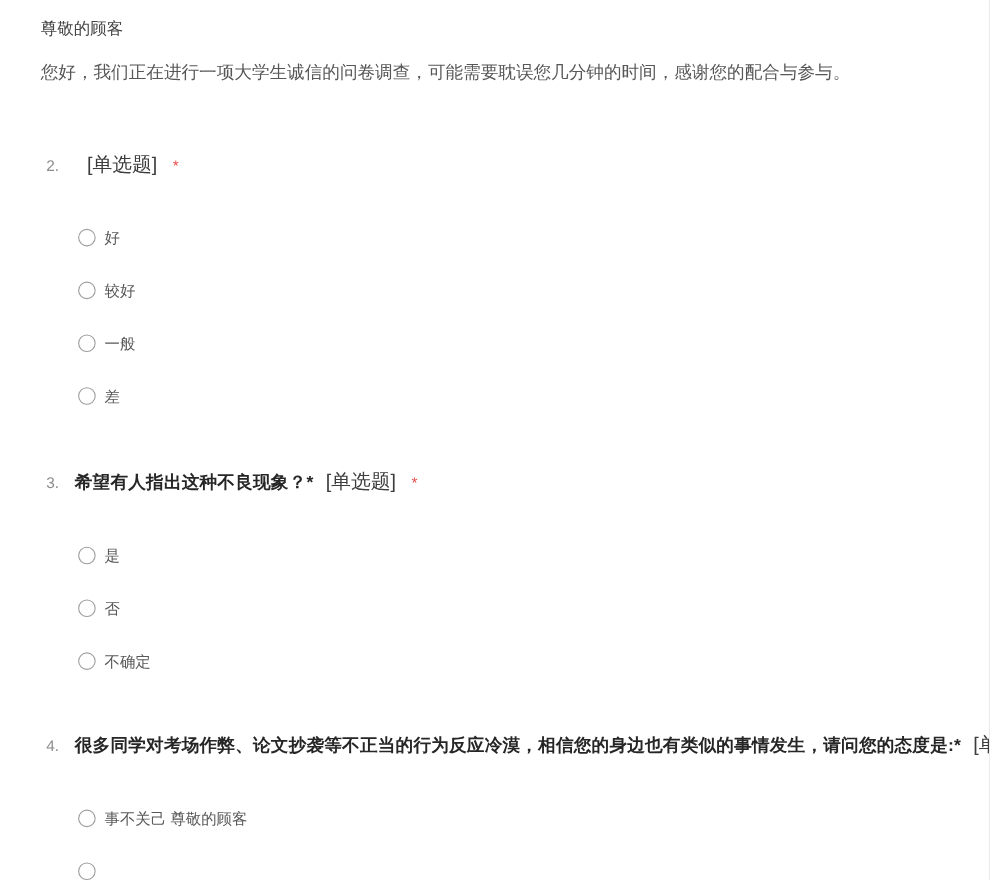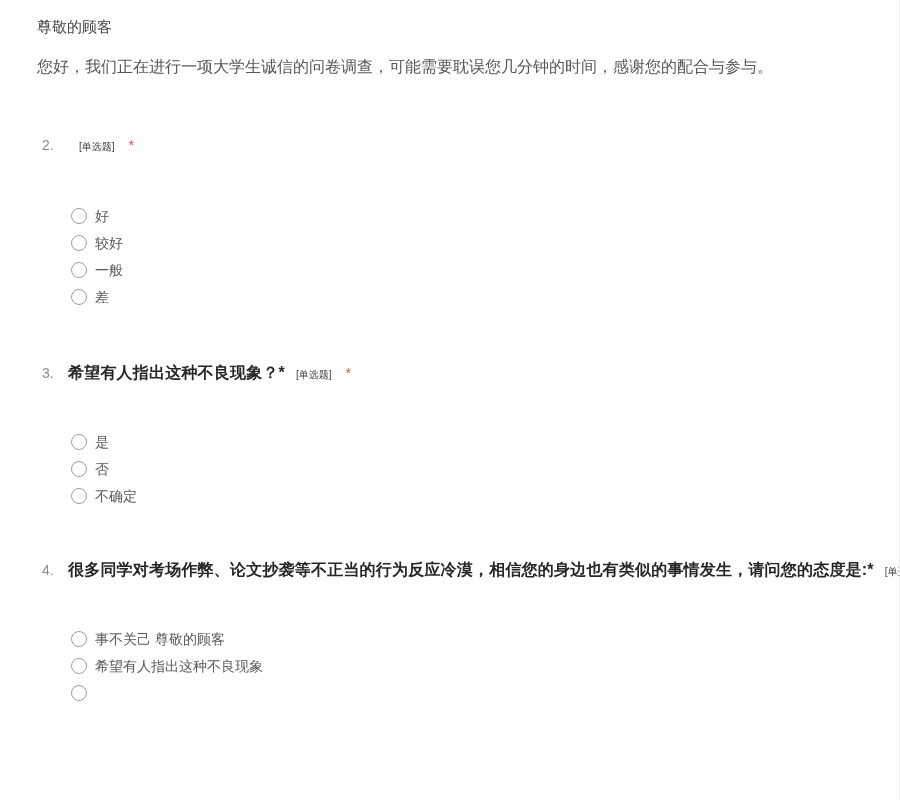--- a/index.html
+++ b/index.html
@@ -49,42 +49,42 @@
     flex: 0 0 auto;
   }
   .q-text {
     font-size: 16px;
     font-weight: bold;
     color: #262626;
     letter-spacing: 0.2px;
   }
   .q-tag {
     margin-left: 11px;
-    font-size: 10px;
+    font-size: 18px;
     color: #3d3d3d;
   }
   .q-star {
     margin-left: 14px;
     font-size: 14px;
     color: #e84c4c;
   }
   .options {
     margin-top: 50px;
     margin-left: 34px;
     display: flex;
     flex-direction: column;
     align-items: flex-start;
   }
   .option {
     display: flex;
     align-items: center;
     height: 16px;
     cursor: pointer;
   }
-  .option + .option { margin-top: 11px; }
+  .option + .option { margin-top: 32px; }
   .radio {
     width: 16px;
     height: 16px;
     border: 1px solid #9e9e9e;
     border-radius: 50%;
     background: #ffffff;
     flex: 0 0 auto;
   }
   .opt-label {
     margin-left: 8px;
@@ -159,22 +159,18 @@
       <span class="q-tag">[单选题]</span>
 
     </div>
     <div class="options">
       <label class="option">
         <span class="radio"></span>
         <span class="opt-label">事不关己 尊敬的顾客</span>
       </label>
       <label class="option">
         <span class="radio"></span>
-        <span class="opt-label">希望有人指出这种不良现象</span>
-      </label>
-      <label class="option">
-        <span class="radio"></span>
         <span class="opt-label"></span>
       </label>
     </div>
   </section>
 
 </div>
 
 </body></html>

